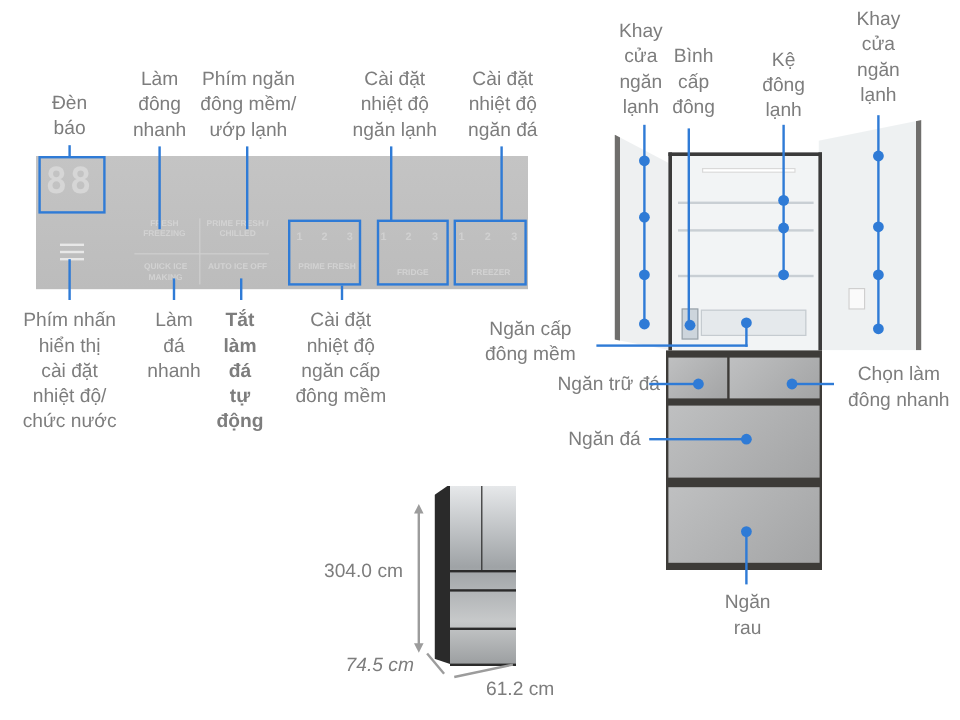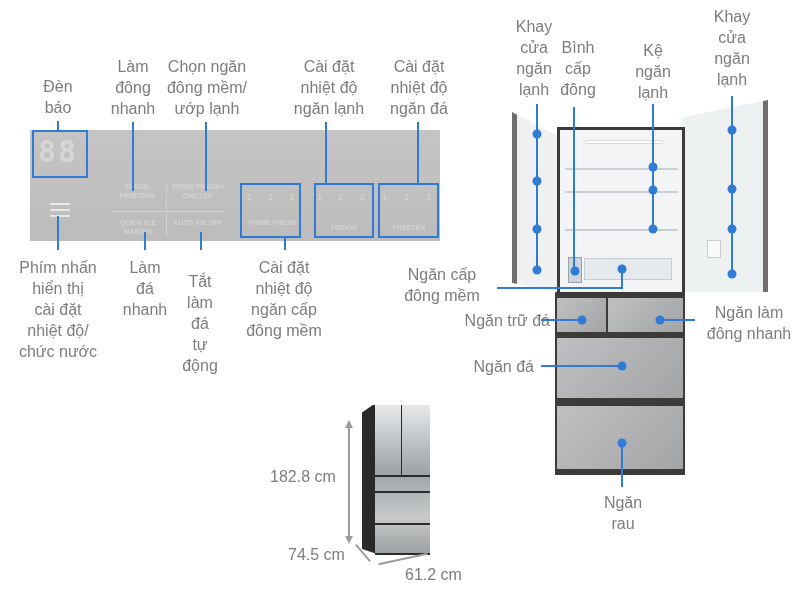--- a/index.html
+++ b/index.html
@@ -84,21 +84,21 @@
 
 <div class="label" style="left:30px;top:76px;width:56px;">Đèn
 báo</div>
 <div class="vline" style="left:57px;top:121px;height:10px;"></div>
 
 <div class="label" style="left:103px;top:56px;width:60px;">Làm
 đông
 nhanh</div>
 <div class="vline" style="left:132px;top:122px;height:69px;"></div>
 
-<div class="label" style="left:160px;top:56px;width:94px;">Chọn ngăn
+<div class="label" style="left:160px;top:56px;width:94px;">Phím ngăn
 đông mềm/
 ướp lạnh</div>
 <div class="vline" style="left:205px;top:122px;height:69px;"></div>
 
 <div class="label" style="left:285px;top:56px;width:88px;">Cài đặt
 nhiệt độ
 ngăn lạnh</div>
 <div class="vline" style="left:325px;top:122px;height:62px;"></div>
 
 <div class="label" style="left:380px;top:56px;width:78px;">Cài đặt
@@ -112,21 +112,21 @@
 cài đặt
 nhiệt độ/
 chức nước</div>
 
 <div class="vline" style="left:144px;top:232px;height:18px;"></div>
 <div class="label" style="left:116px;top:257px;width:58px;">Làm
 đá
 nhanh</div>
 
 <div class="vline" style="left:200px;top:232px;height:18px;"></div>
-<div class="label" style="left:178px;top:271px;width:44px;">Tắt
+<div class="label" style="left:178px;top:257px;width:44px;font-weight:bold;">Tắt
 làm
 đá
 tự
 động</div>
 
 <div class="vline" style="left:284px;top:238px;height:12px;"></div>
 <div class="label" style="left:232px;top:257px;width:104px;">Cài đặt
 nhiệt độ
 ngăn cấp
 đông mềm</div>
@@ -159,21 +159,21 @@
 <div class="dot" style="left:537px;top:229px;"></div>
 <div class="dot" style="left:537px;top:270px;"></div>
 
 <div class="label" style="left:555px;top:37px;width:46px;">Bình
 cấp
 đông</div>
 <div class="vline" style="left:573px;top:107px;height:164px;"></div>
 <div class="dot" style="left:575px;top:271px;"></div>
 
 <div class="label" style="left:630px;top:40px;width:46px;">Kệ
-ngăn
+đông
 lạnh</div>
 <div class="vline" style="left:652px;top:104px;height:126px;"></div>
 <div class="dot" style="left:653px;top:167px;"></div>
 <div class="dot" style="left:653px;top:190px;"></div>
 <div class="dot" style="left:653px;top:229px;"></div>
 
 <div class="label" style="left:706px;top:6px;width:52px;">Khay
 cửa
 ngăn
 lạnh</div>
@@ -186,21 +186,21 @@
 <div class="label" style="left:397px;top:264px;width:90px;">Ngăn cấp
 đông mềm</div>
 <div class="hline" style="left:497px;top:287px;width:126px;"></div>
 <div class="vline" style="left:621px;top:270px;height:19px;"></div>
 <div class="dot" style="left:622px;top:269px;"></div>
 
 <div class="label left" style="left:436px;top:310px;width:114px;">Ngăn trữ đá</div>
 <div class="hline" style="left:541px;top:319px;width:42px;"></div>
 <div class="dot" style="left:582px;top:320px;"></div>
 
-<div class="label" style="left:698px;top:302px;width:102px;">Ngăn làm
+<div class="label" style="left:698px;top:302px;width:102px;">Chọn làm
 đông nhanh</div>
 <div class="hline" style="left:660px;top:319px;width:35px;"></div>
 <div class="dot" style="left:660px;top:320px;"></div>
 
 <div class="label left" style="left:440px;top:356px;width:94px;">Ngăn đá</div>
 <div class="hline" style="left:541px;top:365px;width:82px;"></div>
 <div class="dot" style="left:622px;top:366px;"></div>
 
 <div class="dot" style="left:622px;top:443px;"></div>
 <div class="vline" style="left:621px;top:443px;height:44px;"></div>
@@ -211,19 +211,19 @@
 <div class="sf-front">
   <div class="sf-line" style="left:26px;top:0;width:1px;height:70px;"></div>
   <div class="sf-line" style="left:0;top:70px;width:55px;height:2px;"></div>
   <div class="sf-line" style="left:0;top:86px;width:55px;height:2px;"></div>
   <div class="sf-line" style="left:0;top:118px;width:55px;height:2px;"></div>
   <div class="sf-line" style="left:0;top:148px;width:55px;height:2px;"></div>
 </div>
 <div class="dim-v"></div>
 <div class="arrow" style="left:345px;top:420px;border-left:4px solid transparent;border-right:4px solid transparent;border-bottom:8px solid #9c9c9c;"></div>
 <div class="arrow" style="left:345px;top:536px;border-left:4px solid transparent;border-right:4px solid transparent;border-top:8px solid #9c9c9c;"></div>
-<div class="label lefta" style="left:270px;top:466px;width:80px;">182.8 cm</div>
+<div class="label lefta" style="left:270px;top:466px;width:80px;">304.0 cm</div>
 
 <div class="hline" style="left:352px;top:552px;width:22px;background:#9c9c9c;transform:rotate(50deg);"></div>
-<div class="label lefta" style="left:288px;top:544px;width:70px;">74.5 cm</div>
+<div class="label lefta" style="left:288px;top:544px;width:70px;font-style:italic;">74.5 cm</div>
 
 <div class="hline" style="left:378px;top:558px;width:50px;background:#9c9c9c;transform:rotate(-12deg);"></div>
 <div class="label lefta" style="left:405px;top:564px;width:70px;">61.2 cm</div>
 
 </body></html>

